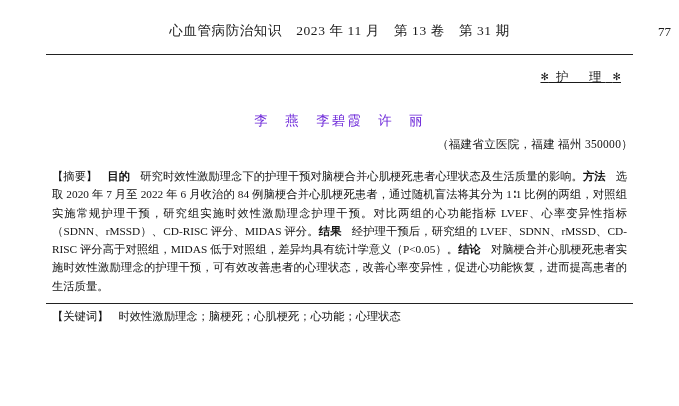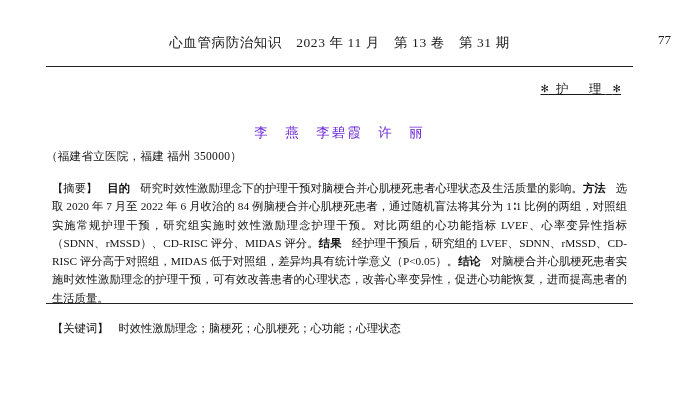--- a/index.html
+++ b/index.html
@@ -12,21 +12,21 @@
     background: #ffffff;
     font-family: "Liberation Serif", "DejaVu Serif", serif;
     color: #111111;
     overflow: hidden;
   }
   .page {
     position: relative;
     width: 679px;
     height: 312px;
     box-sizing: border-box;
-    padding: 12px 46px;
+    padding: 0 46px;
     border-radius: 24px;
   }
   
   .header {
     position: relative;
     display: flex;
     align-items: baseline;
     justify-content: center;
     padding-top: 22px;
     height: 26px;
@@ -34,21 +34,21 @@
   .header-title {
     font-family: "Liberation Serif", "DejaVu Serif", serif;
     font-size: 13.5px;
     letter-spacing: 0.6px;
     color: #1a1a1a;
     white-space: nowrap;
   }
   .header-page {
     position: absolute;
     right: 8px;
-    top: 32px;
+    top: 24px;
     font-size: 13px;
     color: #1a1a1a;
   }
   .rule {
     margin-top: 6px;
     border-top: 1.4px solid #222;
     height: 0;
   }
   
   .section-mark {
@@ -82,21 +82,21 @@
   
   .authors {
     margin-top: 26px;
     text-align: center;
     font-size: 13.5px;
     letter-spacing: 2px;
     color: #6d28d9;
   }
   .affiliation {
     margin-top: 7px;
-    text-align: left;
+    text-align: right;
     font-size: 11.5px;
     color: #111;
     letter-spacing: 0.3px;
   }
   
   .abstract {
     margin-top: 15px;
     font-size: 11.3px;
     line-height: 1.62;
     text-align: justify;

